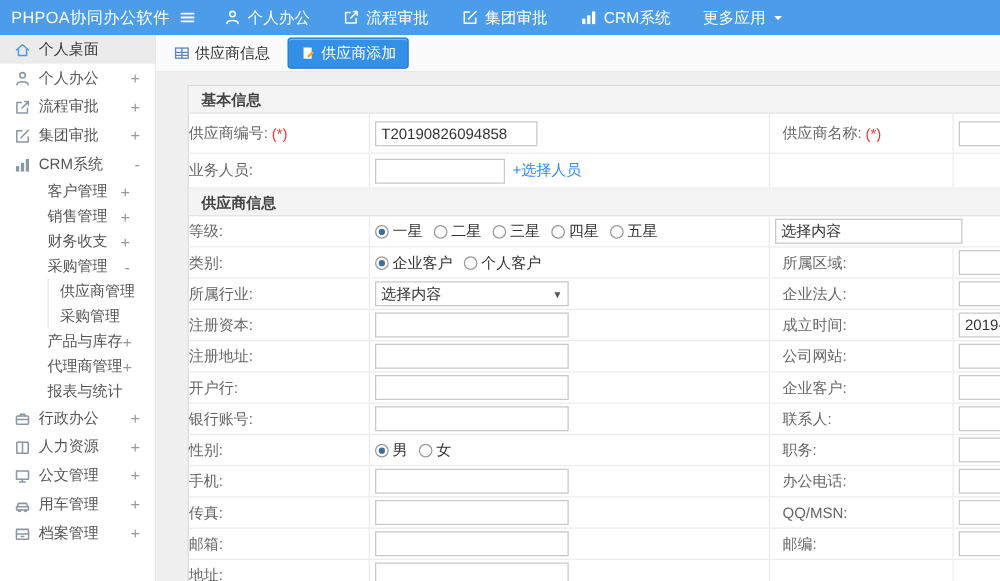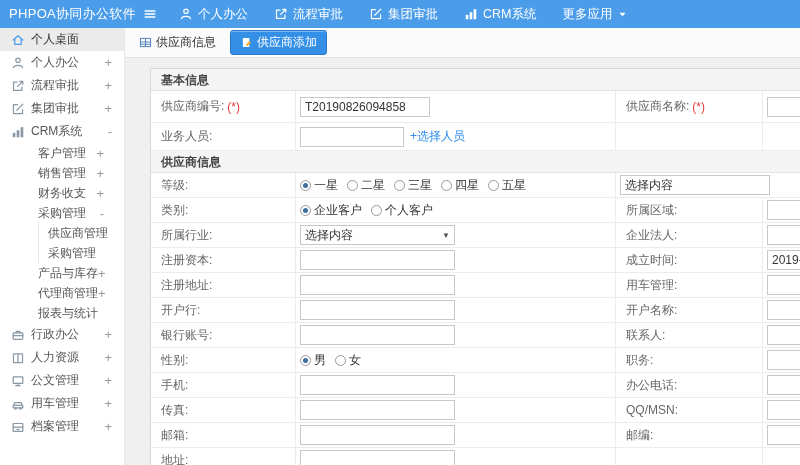--- a/index.html
+++ b/index.html
@@ -33,21 +33,21 @@
   .tab { display:flex; align-items:center; gap:4px; color:#333; padding:3px 5px; cursor:pointer; }
   .tab.active { background:#3490e6; border:1px solid #2679c8; border-radius:3px; color:#fff; padding:3px 9px; box-shadow: inset 0 1px 0 rgba(255,255,255,.35); }
   .content { position:absolute; left:125px; top:58px; width:675px; height:407px; background:#f0f0f0; }
 
   
   .panel { position:absolute; left:150px; top:68px; width:805px; background:#fff; border:1px solid #d8d8d8; }
   .sec-header { height:22px; line-height:22px; background:#f4f4f4; border-bottom:1px solid #e3e3e3; font-weight:bold; color:#444; padding-left:10px; }
   .frow { display:flex; align-items:stretch; border-bottom:1px solid #ececec; height:25px; }
   .frow.h32 { height:32px; } .frow.h28 { height:28px; }
   .cell { display:flex; align-items:center; border-right:1px solid #ececec; }
-  .c-lab1 { width:145px; padding-left:10px; color:#666; }
+  .c-lab1 { width:145px; color:#666; }
   .c-fld1 { width:320px; padding-left:4px; }
   .c-lab2 { width:147px; padding-left:10px; color:#666; }
   .c-fld2 { flex:1; padding-left:4px; border-right:none; }
   .req { color:#e23c3c; margin-left:3px; }
   .inp { height:20px; border:1px solid #c8c8c8; background:#fff; color:#333; font-size:12px; padding:0 4px; font-family:inherit; }
   .w130{width:130px;} .w104{width:104px;} .w155{width:155px;} .w150{width:150px;}
   .plink { color:#2d8cf0; margin-left:6px; cursor:pointer; }
   .sel { height:20px; border:1px solid #c8c8c8; background:#fff; color:#333; display:flex; align-items:center; justify-content:space-between; padding:0 4px; cursor:pointer; }
   .sel .caret { color:#555; font-size:8px; margin-left:4px; }
   .rgroup { display:flex; align-items:flex-start; gap:9px; color:#333;font-family:Liberation Serif, serif; }
@@ -424,39 +424,39 @@
       <div class="frow">
         <div class="cell c-lab1">
           <span>注册地址:</span>
         </div>
         <div class="cell c-fld1">
           <span style="display: inline-flex; align-items: center;">
             <input class="inp w155" style="">
           </span>
         </div>
         <div class="cell c-lab2">
-          <span>用车管理:</span>
+          <span>公司网站:</span>
         </div>
         <div class="cell c-fld2">
           <span style="display: inline-flex; align-items: center;">
             <input class="inp w150" style="">
           </span>
         </div>
       </div>
       <div class="frow">
         <div class="cell c-lab1">
           <span>开户行:</span>
         </div>
         <div class="cell c-fld1">
           <span style="display: inline-flex; align-items: center;">
             <input class="inp w155" style="">
           </span>
         </div>
         <div class="cell c-lab2">
-          <span>开户名称:</span>
+          <span>企业客户:</span>
         </div>
         <div class="cell c-fld2">
           <span style="display: inline-flex; align-items: center;">
             <input class="inp w150" style="">
           </span>
         </div>
       </div>
       <div class="frow">
         <div class="cell c-lab1">
           <span>银行账号:</span>

